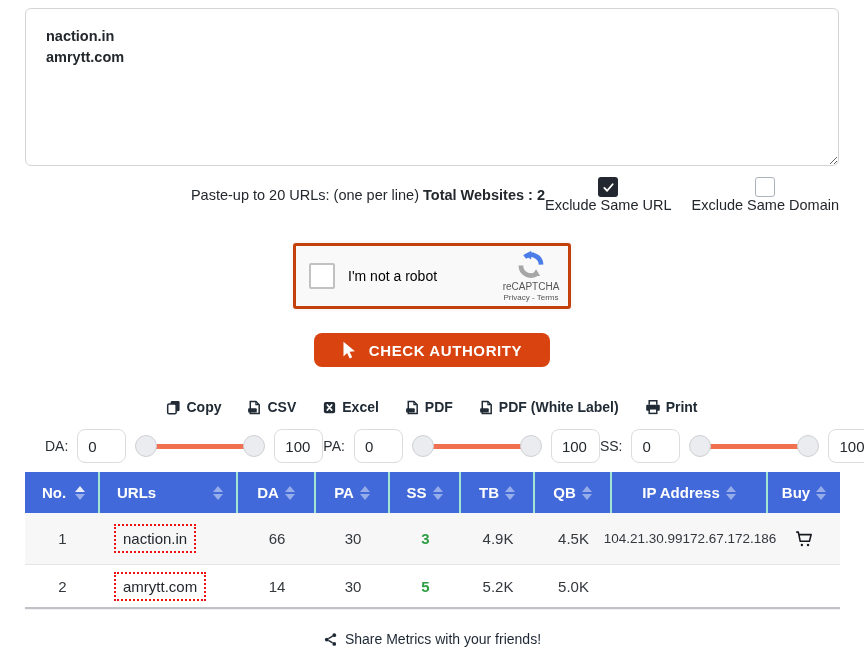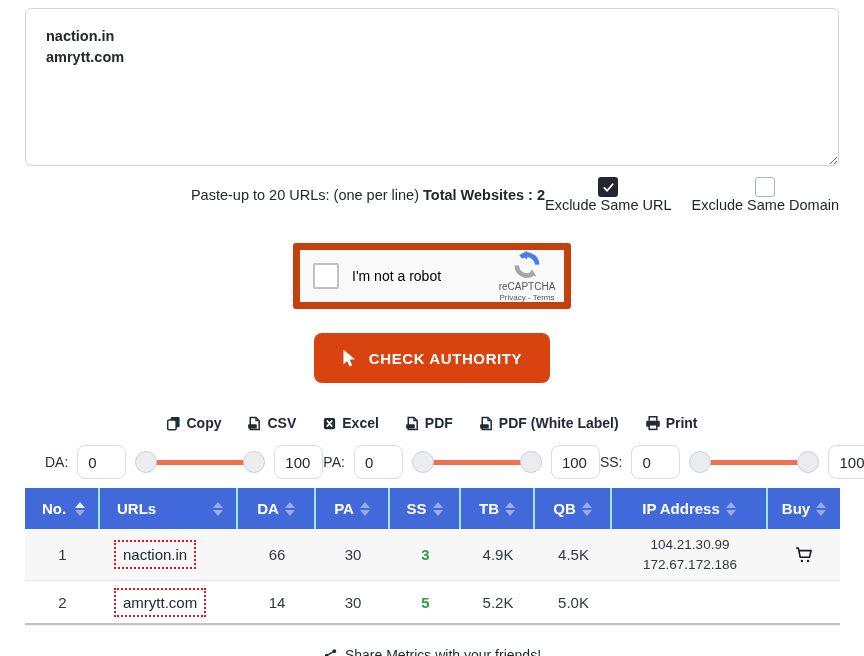--- a/index.html
+++ b/index.html
@@ -44,21 +44,21 @@
     display:flex; align-items:center; justify-content:center;
     flex: none;
   }
   .cbx.checked { background:#23272f; }
   .cbx.unchecked { background:#fff; border: 1px solid #aab2bc; }
   
   .recaptcha {
     margin: 30px auto 0;
     width: 278px; height: 66px;
     background:#f9f9f9;
-    border: 7px solid #c2410c;
+    border: 3px solid #c2410c;
     border-radius: 3px;
     box-shadow: 0 0 4px 1px rgba(0,0,0,0.05);
     display:flex; align-items:center;
   }
   .rc-box {
     width: 26px; height: 26px;
     margin-left: 13px;
     background:#fff;
     border: 2px solid #c1c1c1;
     border-radius: 2px;
@@ -71,21 +71,21 @@
     display:flex; flex-direction:column; align-items:center;
     width: 58px;
     text-align: right;
   }
   .rc-brand-name { font-size: 10px; color:#555; margin-top:1px; }
   .rc-links { font-size: 8px; color:#555; margin-top:1px; cursor:pointer; }
   
   .btn-wrap { display:flex; justify-content:center; margin-top: 24px; }
   .check-btn {
     display:flex; align-items:center; gap: 11px;
-    height: 50px;
+    height: 34px;
     padding: 0 28px;
     background: var(--btn, #d8430f);
     border:none; border-radius: 8px;
     color:#fff;
     font-family:"Liberation Sans", sans-serif;
     font-size: 15px; font-weight: bold; letter-spacing: .6px;
     cursor:pointer;
   }
   
   .export-row {
@@ -164,21 +164,21 @@
   .td { display:flex; align-items:center; justify-content:center; }
   .td.url { justify-content:flex-start; padding-left: 14px; }
   .url-chip {
     border: 2px dotted var(--red, #ee1111);
     padding: 4px 7px;
     font-size: 15px;
     color:#23282d;
     cursor:pointer;
   }
   .td.ss { color: var(--green, #2f9e44); font-weight: bold; }
-  .td.ip { flex-direction:column; justify-content:center; font-size: 13.5px; line-height: 1.45; color:#33383d; }
+  .td.ip { flex-direction:row; justify-content:center; font-size: 13.5px; line-height: 1.45; color:#33383d; }
   .td.buy svg { cursor:pointer; }
   
   .footer {
     margin-top: 22px;
     display:flex; align-items:center; justify-content:center; gap: 7px;
     font-size: 14px;
     color:#1d2733;
   }
 </style>
 </head>

